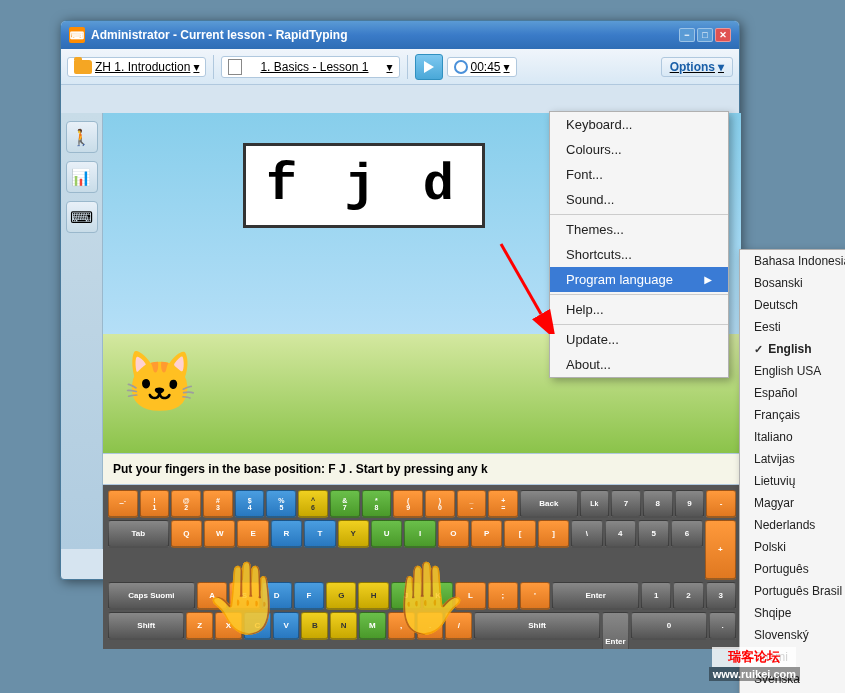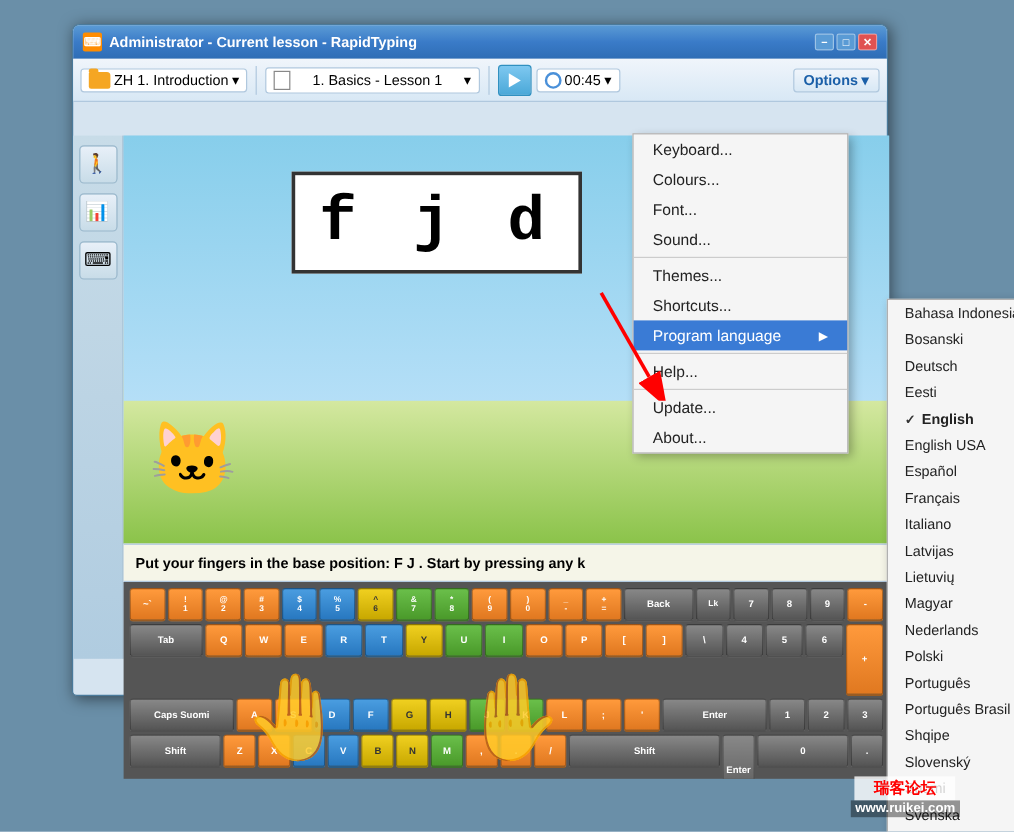--- a/index.html
+++ b/index.html
@@ -280,21 +280,21 @@
     .key.yellow { background: linear-gradient(180deg, #f0d020 0%, #c8a800 100%); color: #333; }
     .key.dark { background: linear-gradient(180deg, #888 0%, #555 100%); }
     .key.wide { flex: 2; }
     .key.wider { flex: 3; }
     .key.widest { flex: 5; }
 
     
     .options-dropdown {
       position: absolute;
       top: 62px;
-      right: 32px;
+      right: 10px;
       width: 180px;
       background: #f5f5f5;
       border: 1px solid #b0b0b0;
       box-shadow: 3px 3px 8px rgba(0,0,0,0.3);
       z-index: 100;
     }
     .menu-item {
       padding: 5px 16px;
       cursor: pointer;
       font-size: 13px;
@@ -329,20 +329,21 @@
       display: flex;
       align-items: center;
       gap: 5px;
     }
     .lang-item.selected { font-weight: bold; }
     .check-mark { font-size: 11px; color: #333; }
 
     .window-content {
       position: relative;
       height: calc(100% - 28px);
+      text-decoration: underline;
     }
   </style>
 </head>
 <body>
 
 <div class="window">
 
   <div class="title-bar">
     <div class="title-bar-icon">⌨</div>
     <span class="title-bar-title">Administrator - Current lesson - RapidTyping</span>

